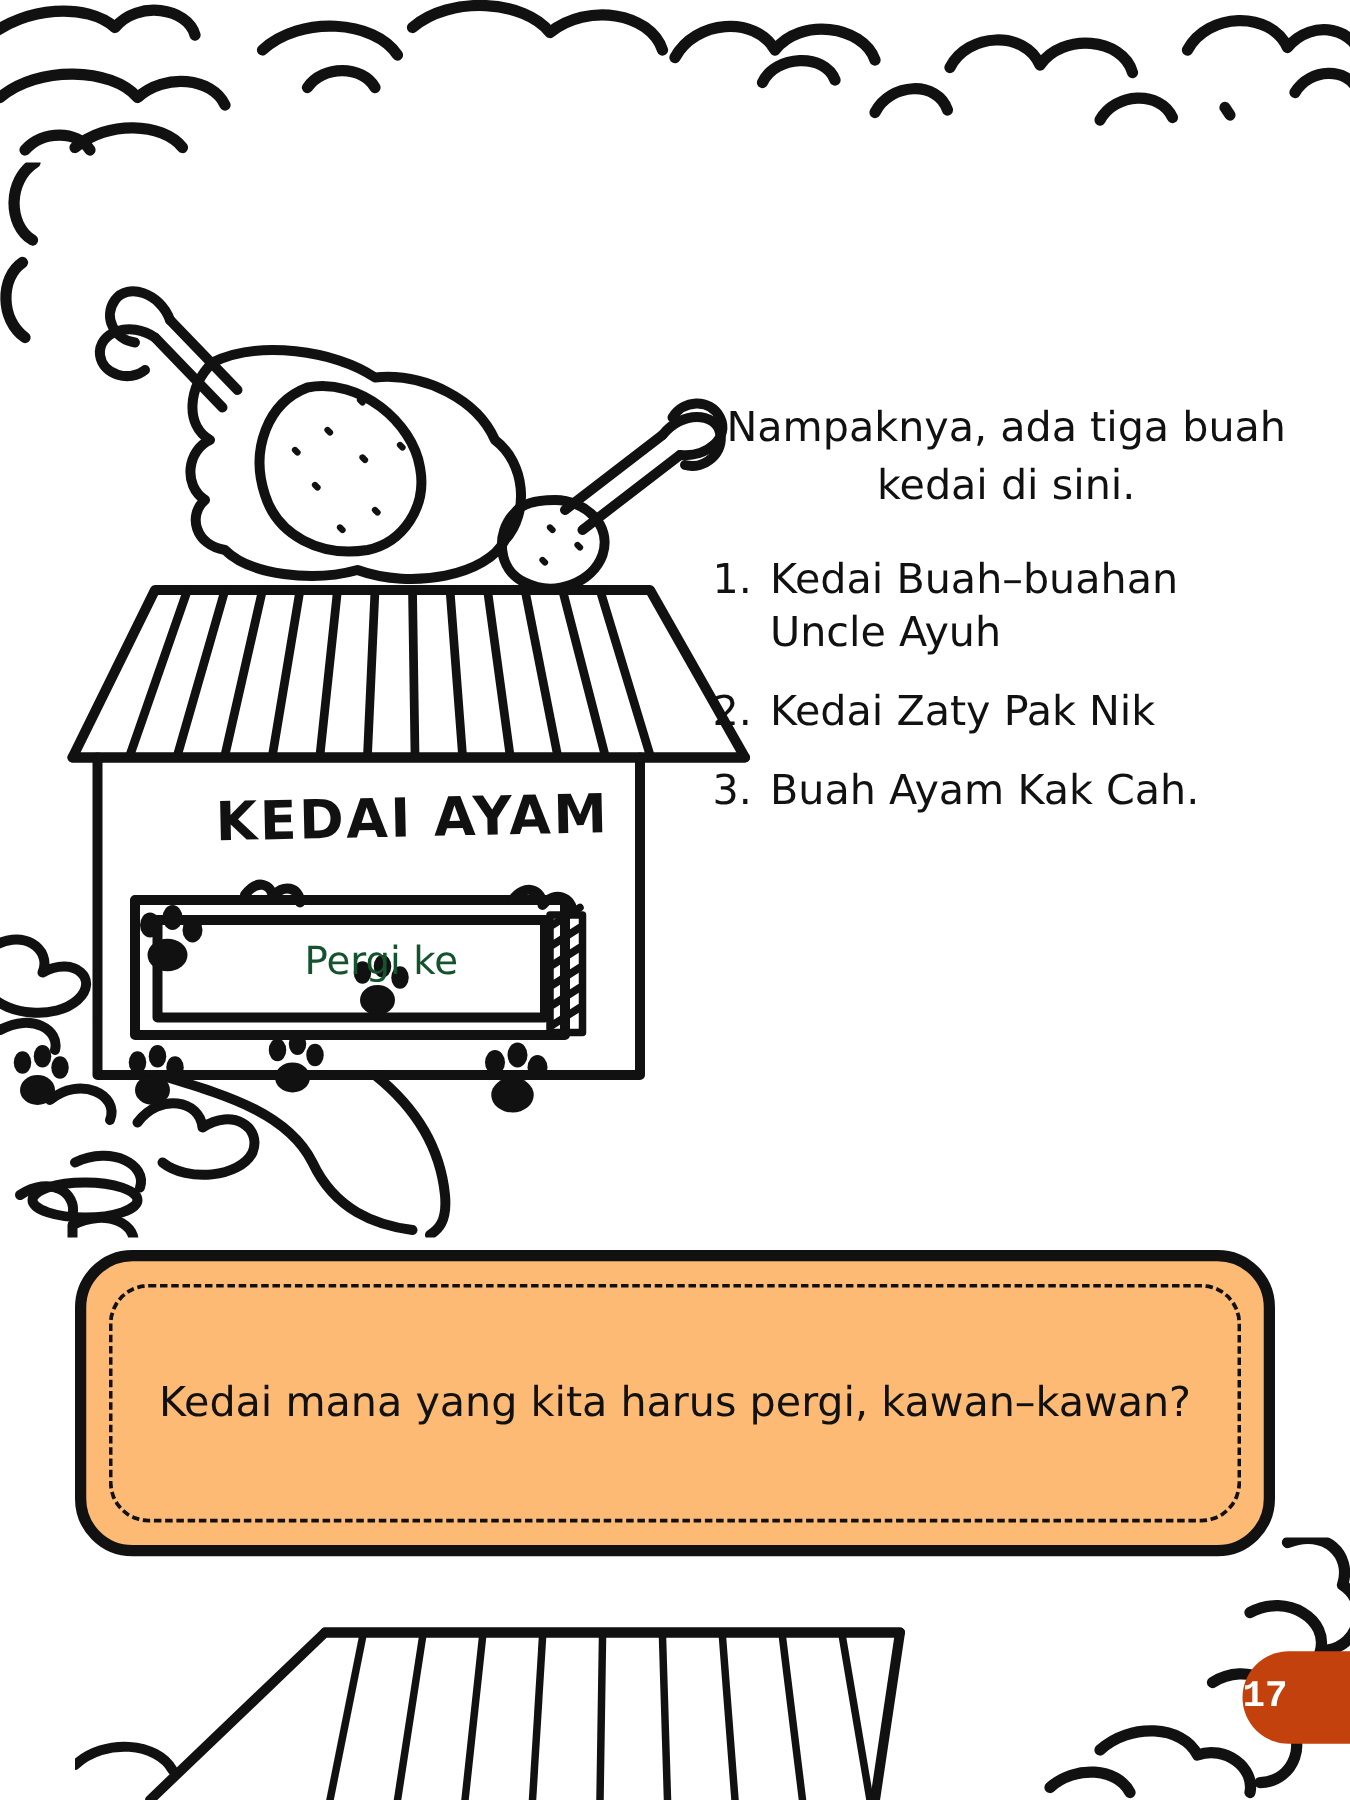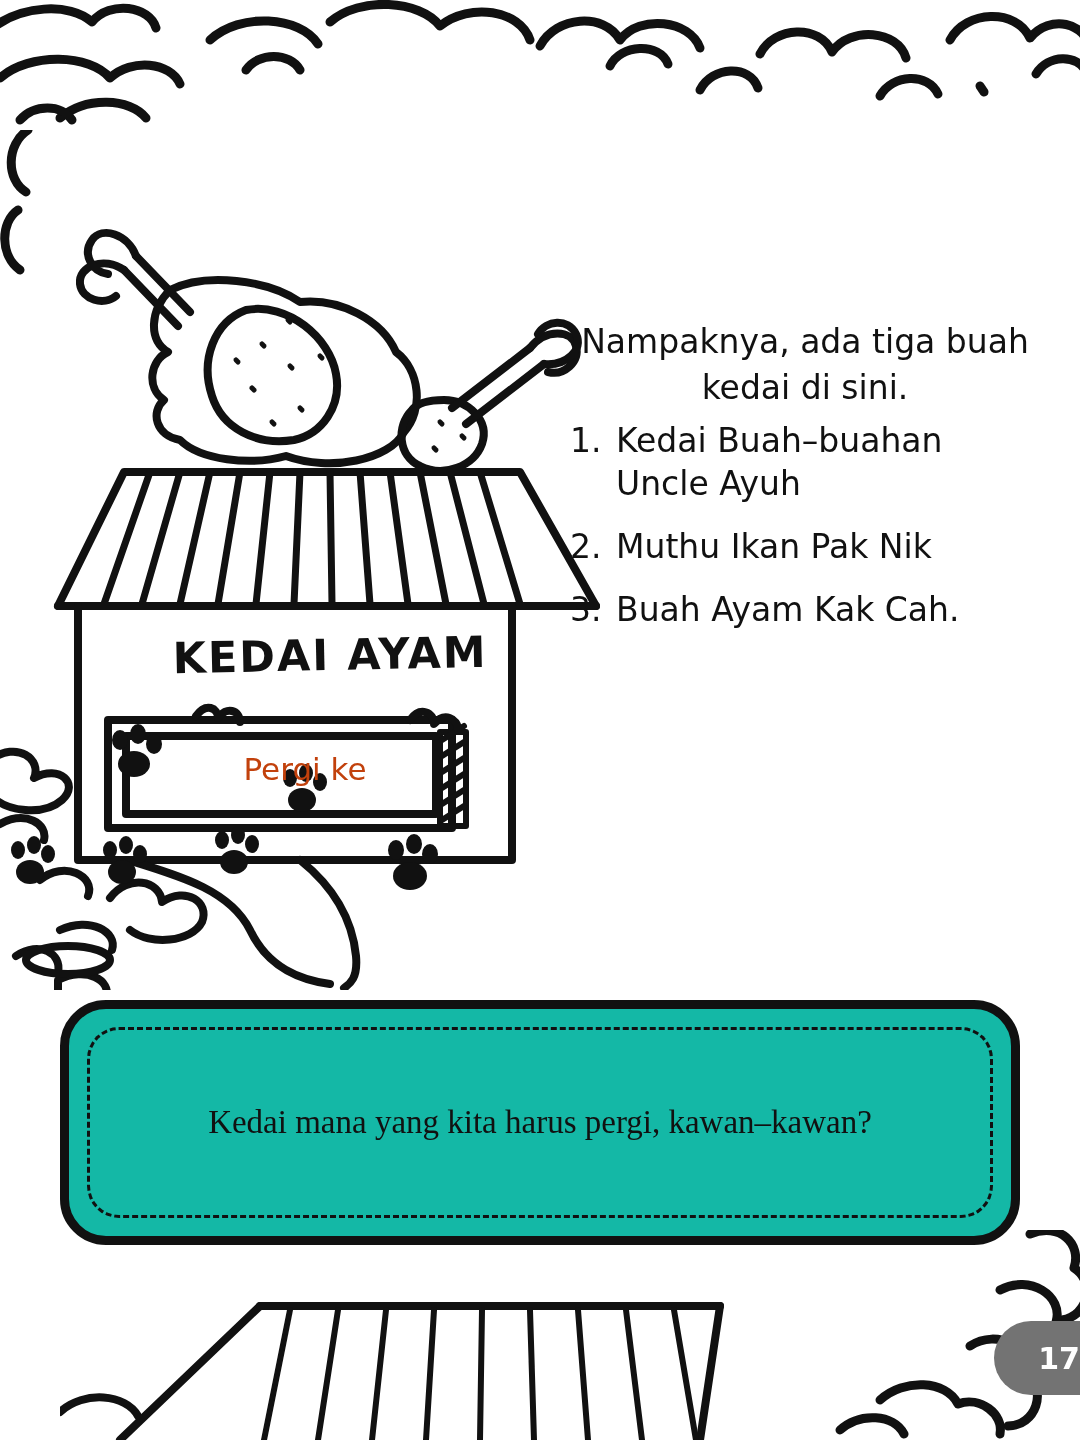--- a/index.html
+++ b/index.html
@@ -48,40 +48,40 @@
   }
 
   .shop-door-text {
     position: absolute;
     left: 160px;
     top: 590px;
     width: 290px;
     text-align: center;
     font-size: 31px;
     line-height: 1.25;
-    color: #c2410c;
+    color: #14532d;
   }
 
   
   #narrative {
     position: absolute;
     left: 570px;
     top: 285px;
     width: 470px;
   }
   #narrative .para {
     text-align: center;
     font-size: 33px;
     line-height: 1.38;
     color: #111;
     margin-bottom: 26px;
   }
   #narrative .para.second {
     margin-top: 34px;
-    margin-bottom: 10px;
+    margin-bottom: 32px;
   }
   .shop-list {
     margin: 0;
     padding: 0;
     list-style: none;
   }
   .shop-list li {
     display: flex;
     align-items: flex-start;
     font-size: 33px;
@@ -101,22 +101,21 @@
   
   #instruction-box {
     position: absolute;
     left: 60px;
     top: 1000px;
     width: 960px;
     height: 245px;
     border: 9px solid #111;
     border-radius: 46px;
     box-sizing: border-box;
-    background: #14b8a6;
-    font-family: Liberation Serif, serif;
+    background: #fdba74;
   }
   #instruction-inner {
     position: absolute;
     left: 18px;
     top: 18px;
     right: 18px;
     bottom: 18px;
     border: 3px dashed #111;
     border-radius: 32px;
     box-sizing: border-box;
@@ -132,28 +131,29 @@
     padding: 0 22px;
   }
 
   
   #page-number-badge {
     position: absolute;
     right: 0px;
     bottom: 45px;
     width: 86px;
     height: 74px;
-    background: #737373;
+    background: #c2410c;
     border-radius: 38px 0 0 38px;
     display: flex;
     align-items: center;
-    justify-content: flex-end;
+    justify-content: flex-start;
     color: #fff;
     font-size: 30px;
     font-weight: bold;
+    font-family: Liberation Mono, monospace;
   }
 </style>
 </head>
 <body>
 
 <div id="page">
 
   <svg class="doodle" style="left:0; top:0; width:1080px; height:150px;" viewBox="0 0 1080 150">
     <g fill="none" stroke="#111" stroke-width="9" stroke-linecap="round" stroke-linejoin="round">
       <path d="M-10,30 C20,5 70,2 92,22 C110,0 150,6 156,28"></path>
@@ -318,21 +318,21 @@
 
   <div id="narrative">
     <div class="para second">Nampaknya, ada tiga buah kedai di sini.</div>
     <ul class="shop-list">
       <li>
         <span class="num">1.</span>
         <span class="txt">Kedai Buah–buahan Uncle Ayuh</span>
       </li>
       <li>
         <span class="num">2.</span>
-        <span class="txt">Muthu Ikan Pak Nik</span>
+        <span class="txt">Kedai Zaty Pak Nik</span>
       </li>
       <li>
         <span class="num">3.</span>
         <span class="txt">Buah Ayam Kak Cah.</span>
       </li>
     </ul>
   </div>
 
   <div id="instruction-box">
     <div id="instruction-inner">

